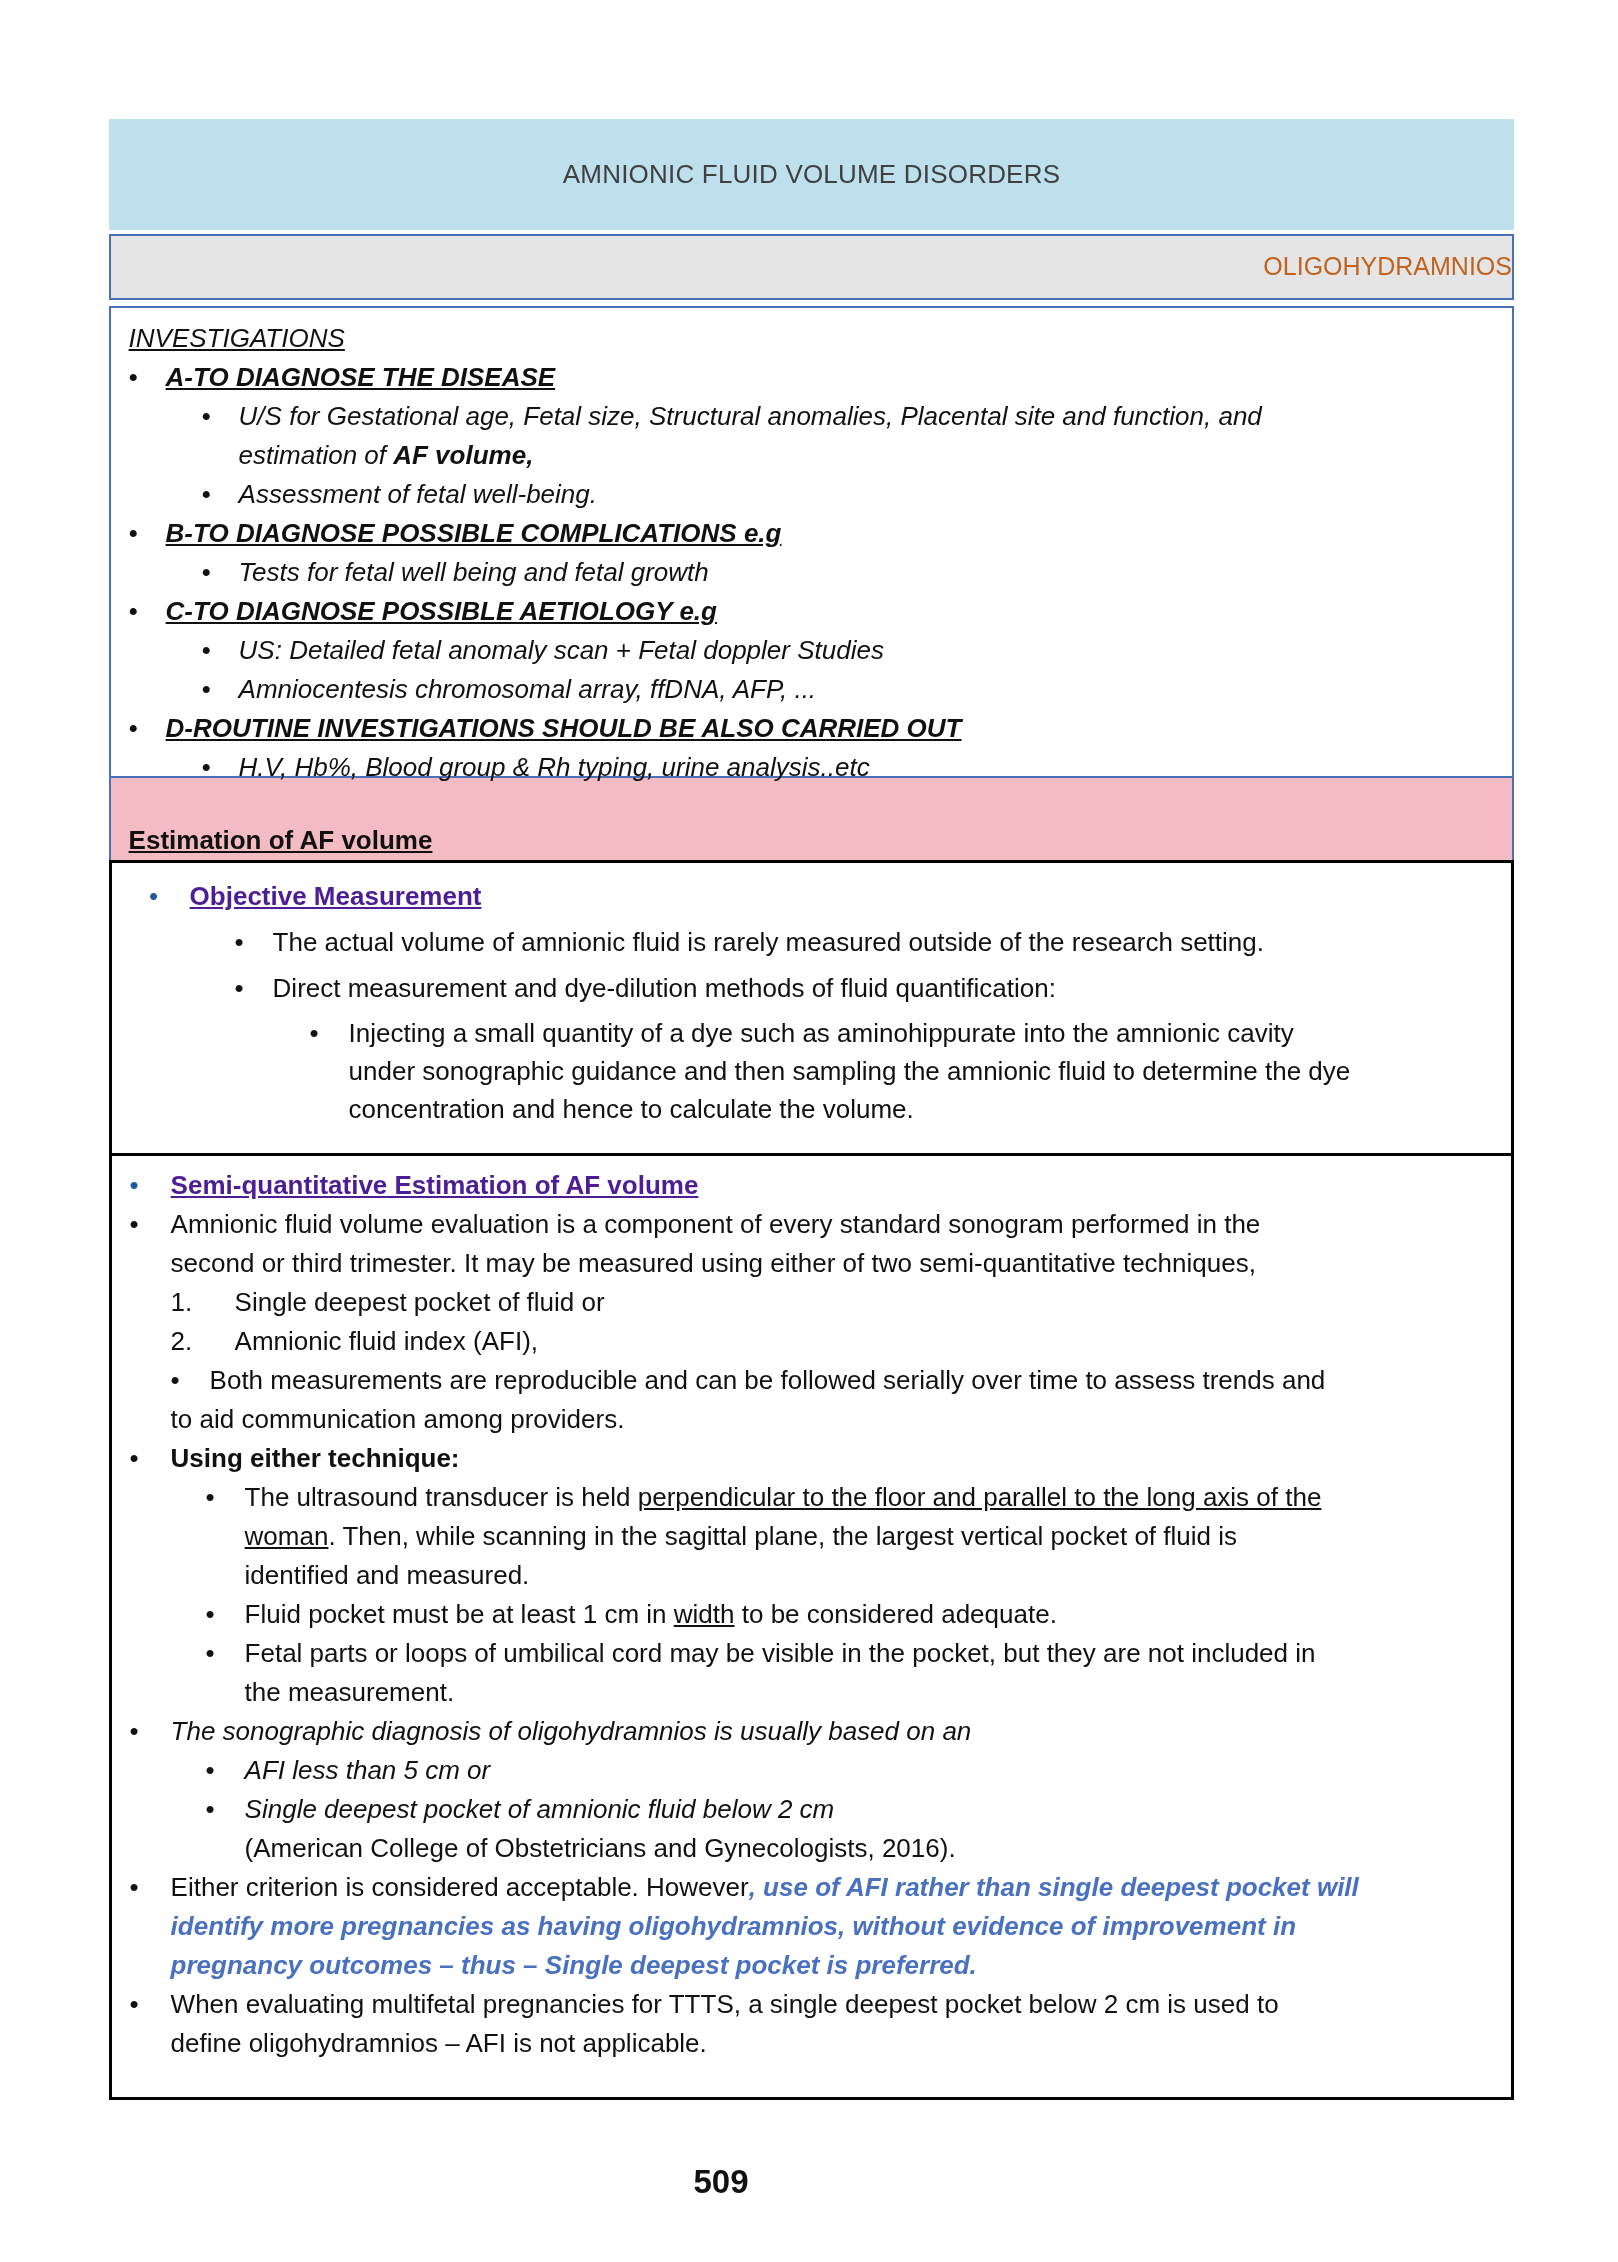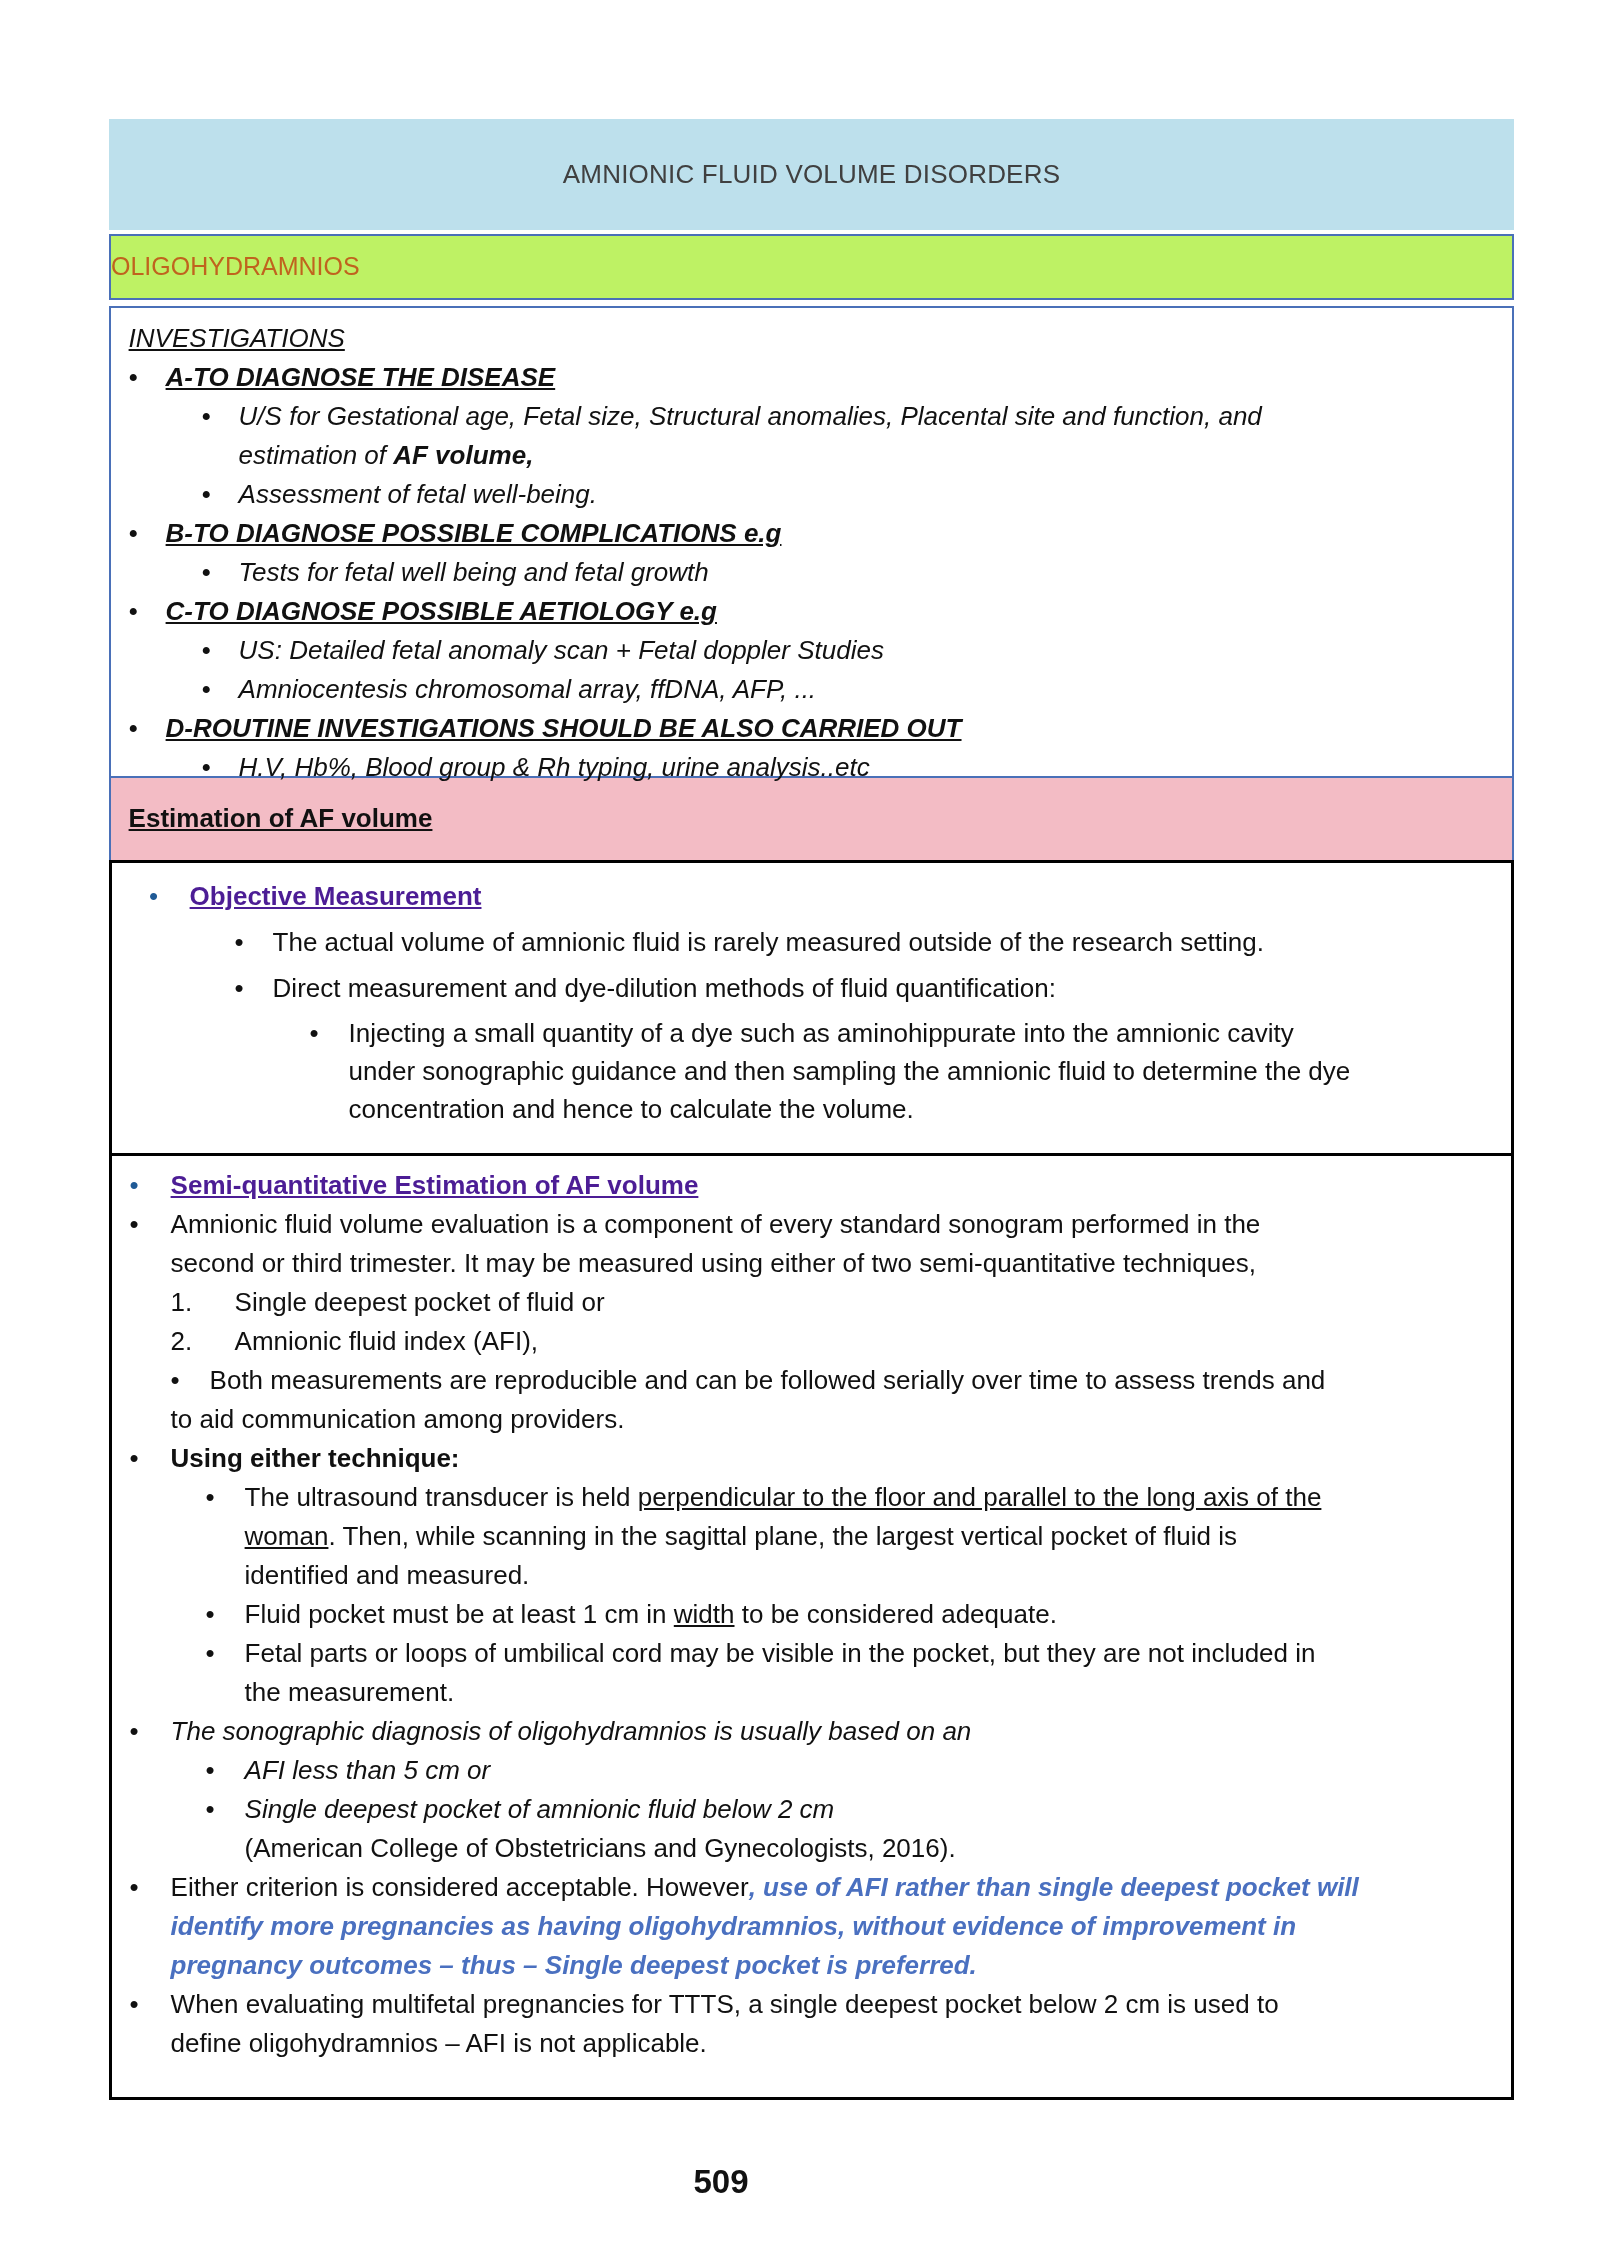--- a/index.html
+++ b/index.html
@@ -1,35 +1,35 @@
 <!DOCTYPE html>
 <html><head>
 <meta charset="utf-8">
 <style>
   html, body { margin:0; padding:0; background:#ffffff; }
   body { width:1619px; height:2263px; position:relative; font-family:"Liberation Sans", sans-serif; color:#111; }
   .page { position:absolute; left:109px; top:119px; width:1405px; }
   .title-band { height:111px; background:#bde0ec; display:flex; align-items:center; justify-content:center; }
   .title-band span { color:#404040; font-size:26px; letter-spacing:0.2px; }
-  .sub-box { margin-top:3.9px; height:62px; border:2.9px solid #4a70b8; display:flex; align-items:center; justify-content:flex-start; background:#bef264; }
+  .sub-box { margin-top:3.9px; height:62px; border:2.9px solid #4a70b8; display:flex; align-items:center; justify-content:flex-end; background:#e5e5e5; }
   .sub-box span { color:#c0631e; font-size:25px; }
   .inv-box { margin-top:5.9px; border:2.9px solid #4a70b8; border-bottom:none; padding:11.7px 17.6px 19.5px 17.6px; background:#fff; height:470px; box-sizing:border-box;font-style:italic; }
   .t { font-size:26px; line-height:39px; }
   .u { text-decoration:underline; }
   .b { font-weight:bold; }
   .i { font-style:italic; }
   .blue-link { color:#4c1d95; font-weight:bold; text-decoration:underline; }
   .blue-em { color:#4a70c0; font-weight:bold; font-style:italic; }
   .row { position:relative; }
   .bul { position:absolute; left:0; top:0; }
   .l1 { padding-left:37px; }
   .l1 .bul { left:0; }
   .l2 { padding-left:110px; }
   .l2 .bul { left:73px; }
-  .pink-band { height:84px; background:#f3bcc5; border-left:2.9px solid #4a70b8; border-right:2.9px solid #4a70b8; border-top:2.9px solid #4a70b8; display:flex; align-items:center; padding-left:17.6px; box-sizing:border-box; }
+  .pink-band { height:84px; background:#f3bcc5; border-left:2.9px solid #4a70b8; border-right:2.9px solid #4a70b8; border-top:2.9px solid #4a70b8; display:flex; align-items:flex-end; padding-left:17.6px; box-sizing:border-box; }
   .obj-box { border:3.9px solid #000; border-bottom:none; padding:9.8px 17.6px 11.7px 17.6px; height:293px; box-sizing:border-box; background:#fff; }
   .obj-box .t { line-height:46px; }
   .obj-box .l3 { padding-left:219px; position:relative; line-height:38px; }
   .obj-box .l3 .bul { left:180px; }
   .obj-box .l2o { padding-left:143px; position:relative; }
   .obj-box .l2o .bul { left:105px; }
   .obj-box .l1o { padding-left:60px; position:relative; }
   .obj-box .l1o .bul { left:19.5px; }
   .semi-box { border:3.9px solid #000; padding:9.8px 17.6px 19.5px 17.6px; height:947px; box-sizing:border-box; background:#fff; }
   .num { padding-left:105px; position:relative; }

